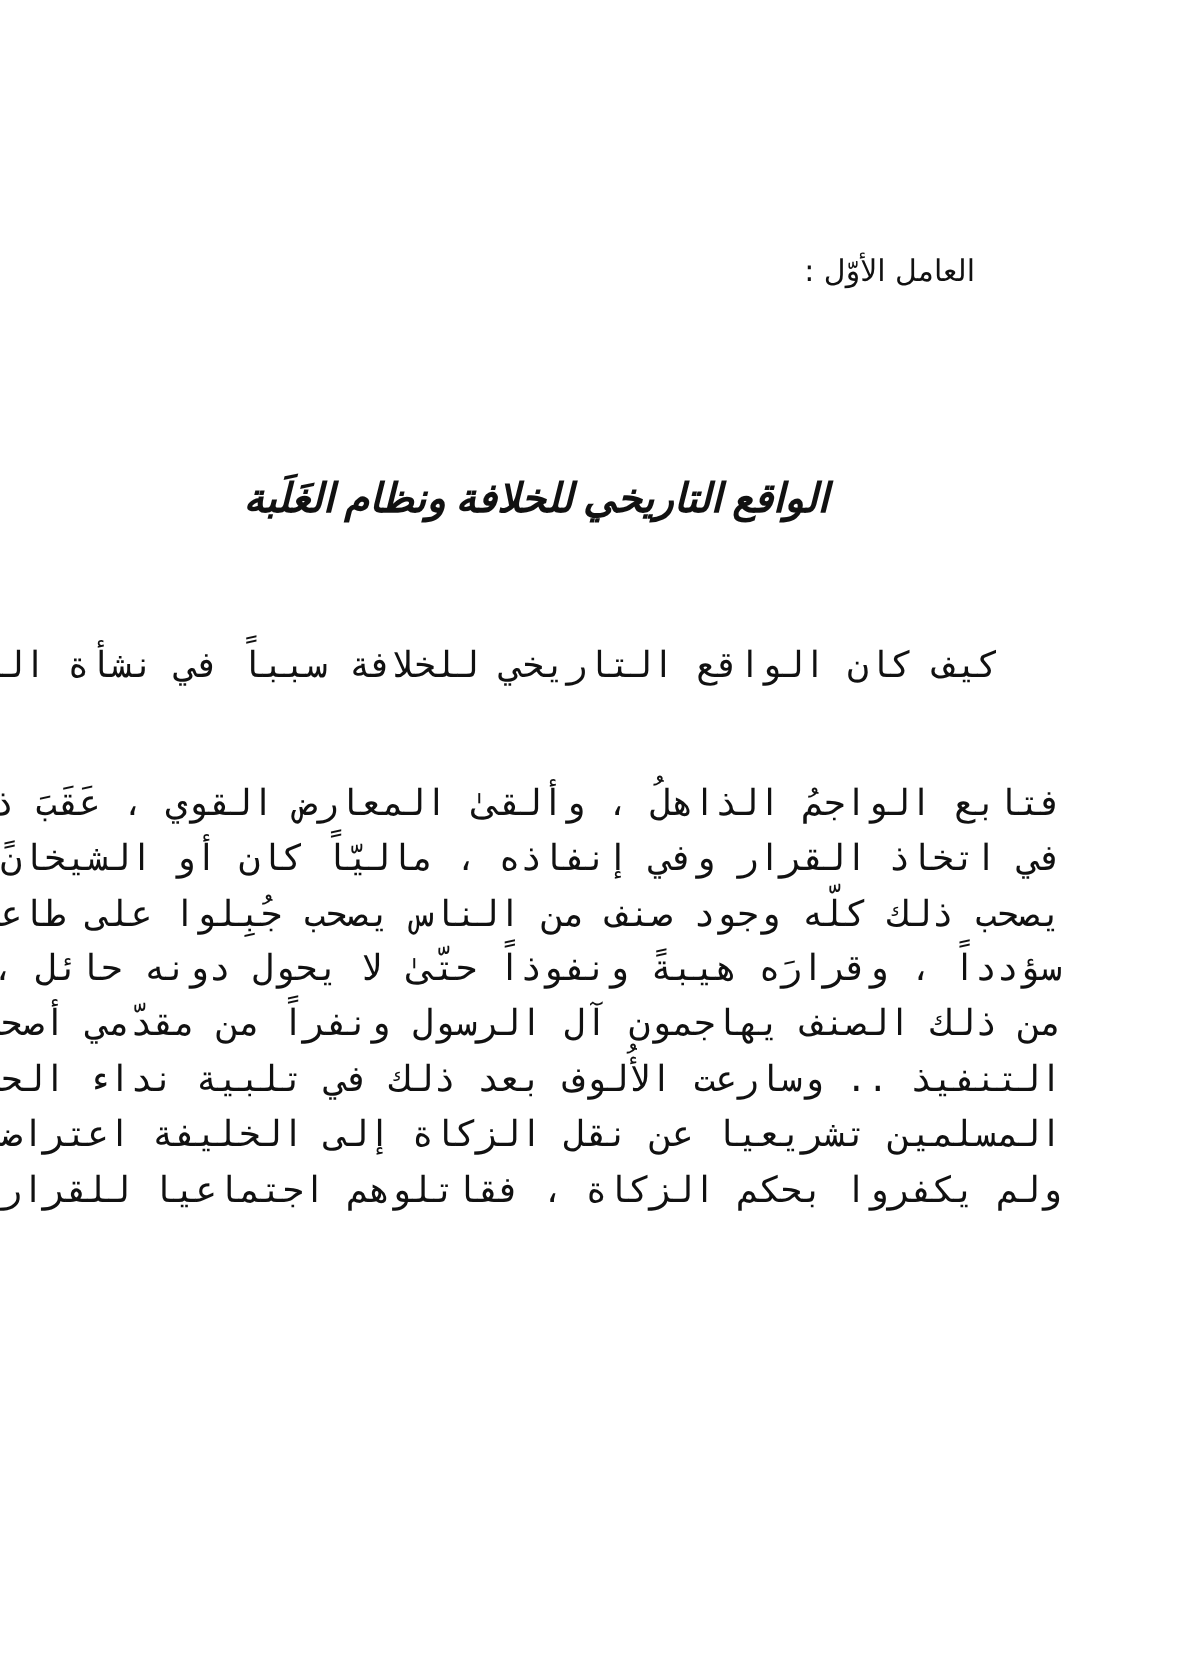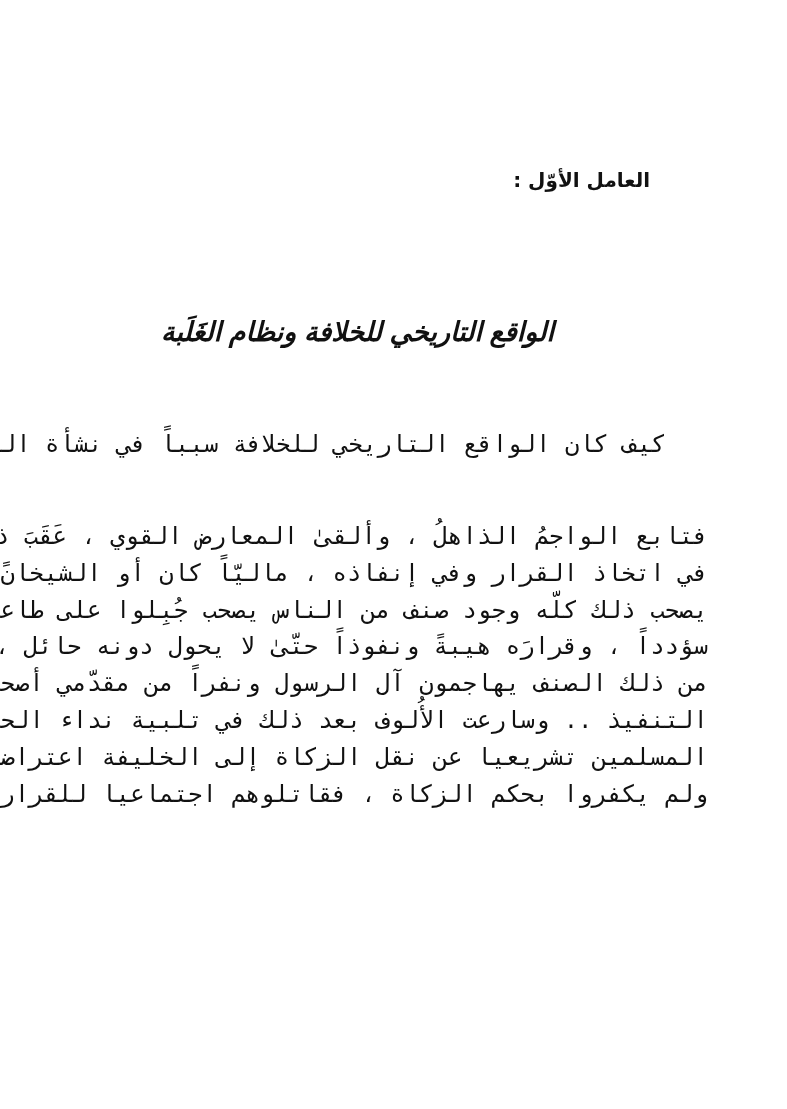--- a/index.html
+++ b/index.html
@@ -20,32 +20,32 @@
       left: 0; top: 0;
       width: 787px;
       height: 1109px;
       background: #ffffff;
     }
     .section-label {
       position: absolute;
       top: 168px;
       right: 137px;
       font-family: "DejaVu Sans", sans-serif;
-      font-weight: bold;
+      font-weight: normal;
       font-size: 20px;
       direction: rtl;
       white-space: nowrap;
     }
     .chapter-title {
       position: absolute;
       top: 316px;
       left: 0;
       width: 715px;
       text-align: center;
-      font-family: Liberation Sans, sans-serif;
+      font-family: Liberation Serif, serif;
       font-weight: bold;
       font-style: italic;
       font-size: 27px;
       direction: rtl;
       white-space: nowrap;
     }
     .block {
       position: absolute;
       left: 78px;
       width: 630px;

